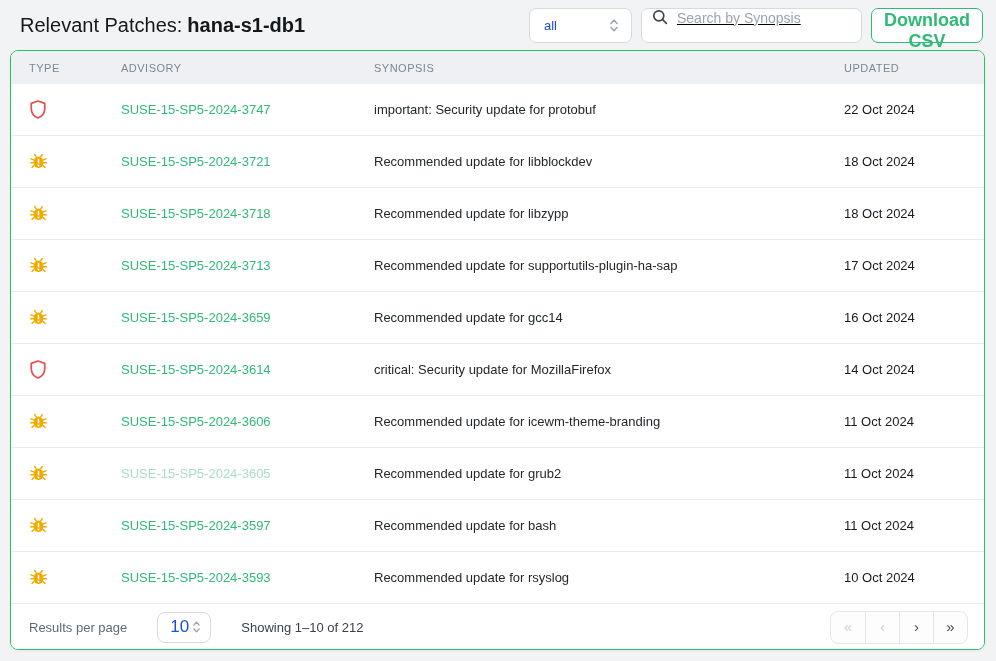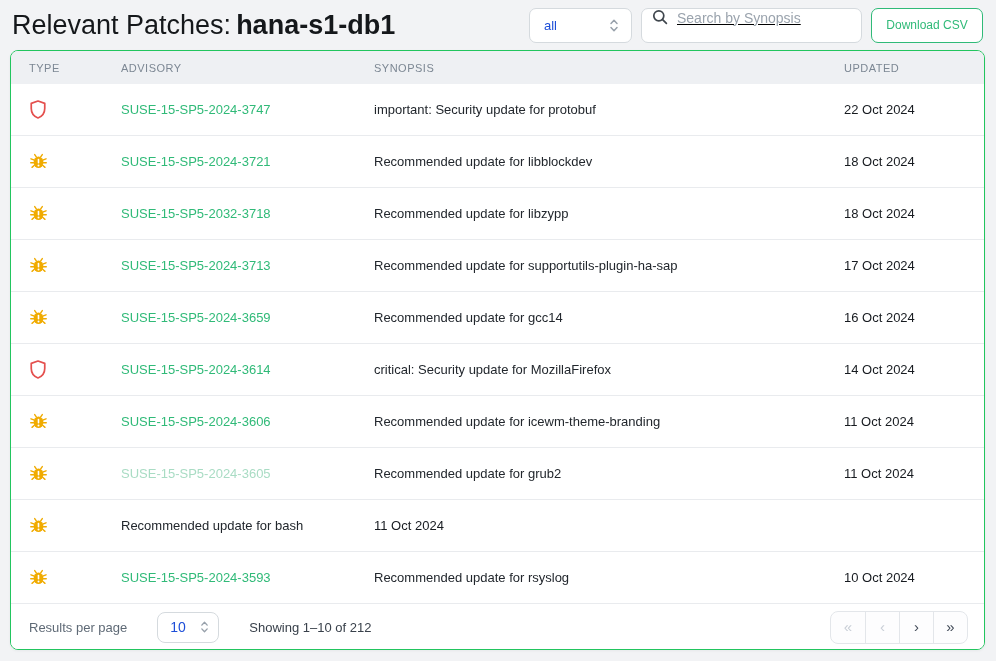--- a/index.html
+++ b/index.html
@@ -11,22 +11,22 @@
     overflow: hidden;
   }
 
   
   .topbar {
     height: 50px;
     display: flex; align-items: center;
     padding: 0 13px 0 12px;
   }
   .page-title {
-    flex: 1; margin: 0;
-    font-size: 27px; font-weight: 400; color: #15181b;
+    flex: 1; margin: 8px;
+    font-size: 20px; font-weight: 400; color: #15181b;
     white-space: nowrap;
   }
   .page-title strong { font-weight: 700; margin-left: 5px; }
   .controls { display: flex; align-items: center; gap: 9px; }
 
   .selectbox {
     background: #fff; border: 1px solid #d5dade; border-radius: 7px;
     height: 35px; width: 103px;
     display: flex; align-items: center; justify-content: space-between;
     padding: 0 12px 0 14px;
@@ -42,21 +42,21 @@
   }
   .searchbox input {
     border: none; outline: none; flex: 1; min-width: 0;
     font-size: 14px; color: #2b3138; font-family: inherit;
     background: transparent;
   }
   .searchbox input::placeholder { color: #9aa3ad; }
   .download-btn {
     background: #fff; border: 1.5px solid #30ba78; border-radius: 7px;
     height: 35px; width: 112px;
-    color: #30ba78; font-size: 12px; font-weight: 400;
+    color: #30ba78; font-size: 18px; font-weight: 700;
     font-family: inherit; cursor: pointer;
   }
 
   
   .card {
     margin: 0 11px 0 10px;
     height: 600px;
     background: #fff;
     border: 1px solid #22c55e;
     border-radius: 8px;
@@ -85,22 +85,22 @@
   
   .tfoot {
     height: 46px;
     display: flex; align-items: center; justify-content: space-between;
     padding: 0 16px 0 18px;
     background: #fff;
   }
   .foot-left { display: flex; align-items: center; gap: 30px; }
   .rpp-label { font-size: 13px; color: #5f6a76; }
   .selectbox.small {
-    width: 62px; height: 31px; border-radius: 8px;
-    padding: 0 9px 0 12px; font-size: 14px;
+    width: 54px; height: 31px; border-radius: 8px;
+    padding: 0 9px 0 12px; font-size: 17px;
   }
   .showing { font-size: 13px; color: #39414b; }
   .pager {
     display: flex;
     border: 1px solid #e3e6ea; border-radius: 8px;
     overflow: hidden; background: #fdfdfe;
   }
   .pager button {
     width: 34px; height: 31px;
     border: none; background: transparent;
@@ -188,21 +188,21 @@
       <span class="icon">
         <svg width="19" height="19" viewBox="0 0 24 24">
           <path d="M9.2 6.2 L7.2 3.2 M14.8 6.2 L16.8 3.2 M6 10 L2.5 8.6 M5.8 13.5 L2.2 13.5 M6.8 16.8 L3.8 19.4 M18 10 L21.5 8.6 M18.2 13.5 L21.8 13.5 M17.2 16.8 L20.2 19.4" stroke="#f0ab00" stroke-width="1.8" fill="none" stroke-linecap="round"></path>
           <ellipse cx="12" cy="13" rx="6.2" ry="7.3" fill="#f0ab00"></ellipse>
           <rect x="11" y="8.4" width="2" height="6.2" rx="1" fill="#ffffff"></rect>
           <circle cx="12" cy="17" r="1.25" fill="#ffffff"></circle>
         </svg>
       </span>
     </div>
     <div class="cell">
-      <a class="advisory-link">SUSE-15-SP5-2032-3718</a>
+      <a class="advisory-link">SUSE-15-SP5-2024-3718</a>
     </div>
     <div class="cell synopsis">Recommended update for libzypp</div>
     <div class="cell updated">18 Oct 2024</div>
   </div>
 
   <div class="trow">
     <div class="cell type">
 
       <span class="icon">
         <svg width="19" height="19" viewBox="0 0 24 24">
@@ -297,20 +297,23 @@
     <div class="cell type">
 
       <span class="icon">
         <svg width="19" height="19" viewBox="0 0 24 24">
           <path d="M9.2 6.2 L7.2 3.2 M14.8 6.2 L16.8 3.2 M6 10 L2.5 8.6 M5.8 13.5 L2.2 13.5 M6.8 16.8 L3.8 19.4 M18 10 L21.5 8.6 M18.2 13.5 L21.8 13.5 M17.2 16.8 L20.2 19.4" stroke="#f0ab00" stroke-width="1.8" fill="none" stroke-linecap="round"></path>
           <ellipse cx="12" cy="13" rx="6.2" ry="7.3" fill="#f0ab00"></ellipse>
           <rect x="11" y="8.4" width="2" height="6.2" rx="1" fill="#ffffff"></rect>
           <circle cx="12" cy="17" r="1.25" fill="#ffffff"></circle>
         </svg>
       </span>
+    </div>
+    <div class="cell">
+      <a class="advisory-link">SUSE-15-SP5-2024-3597</a>
     </div>
     <div class="cell synopsis">Recommended update for bash</div>
     <div class="cell updated">11 Oct 2024</div>
   </div>
 
   <div class="trow">
     <div class="cell type">
 
       <span class="icon">
         <svg width="19" height="19" viewBox="0 0 24 24">

